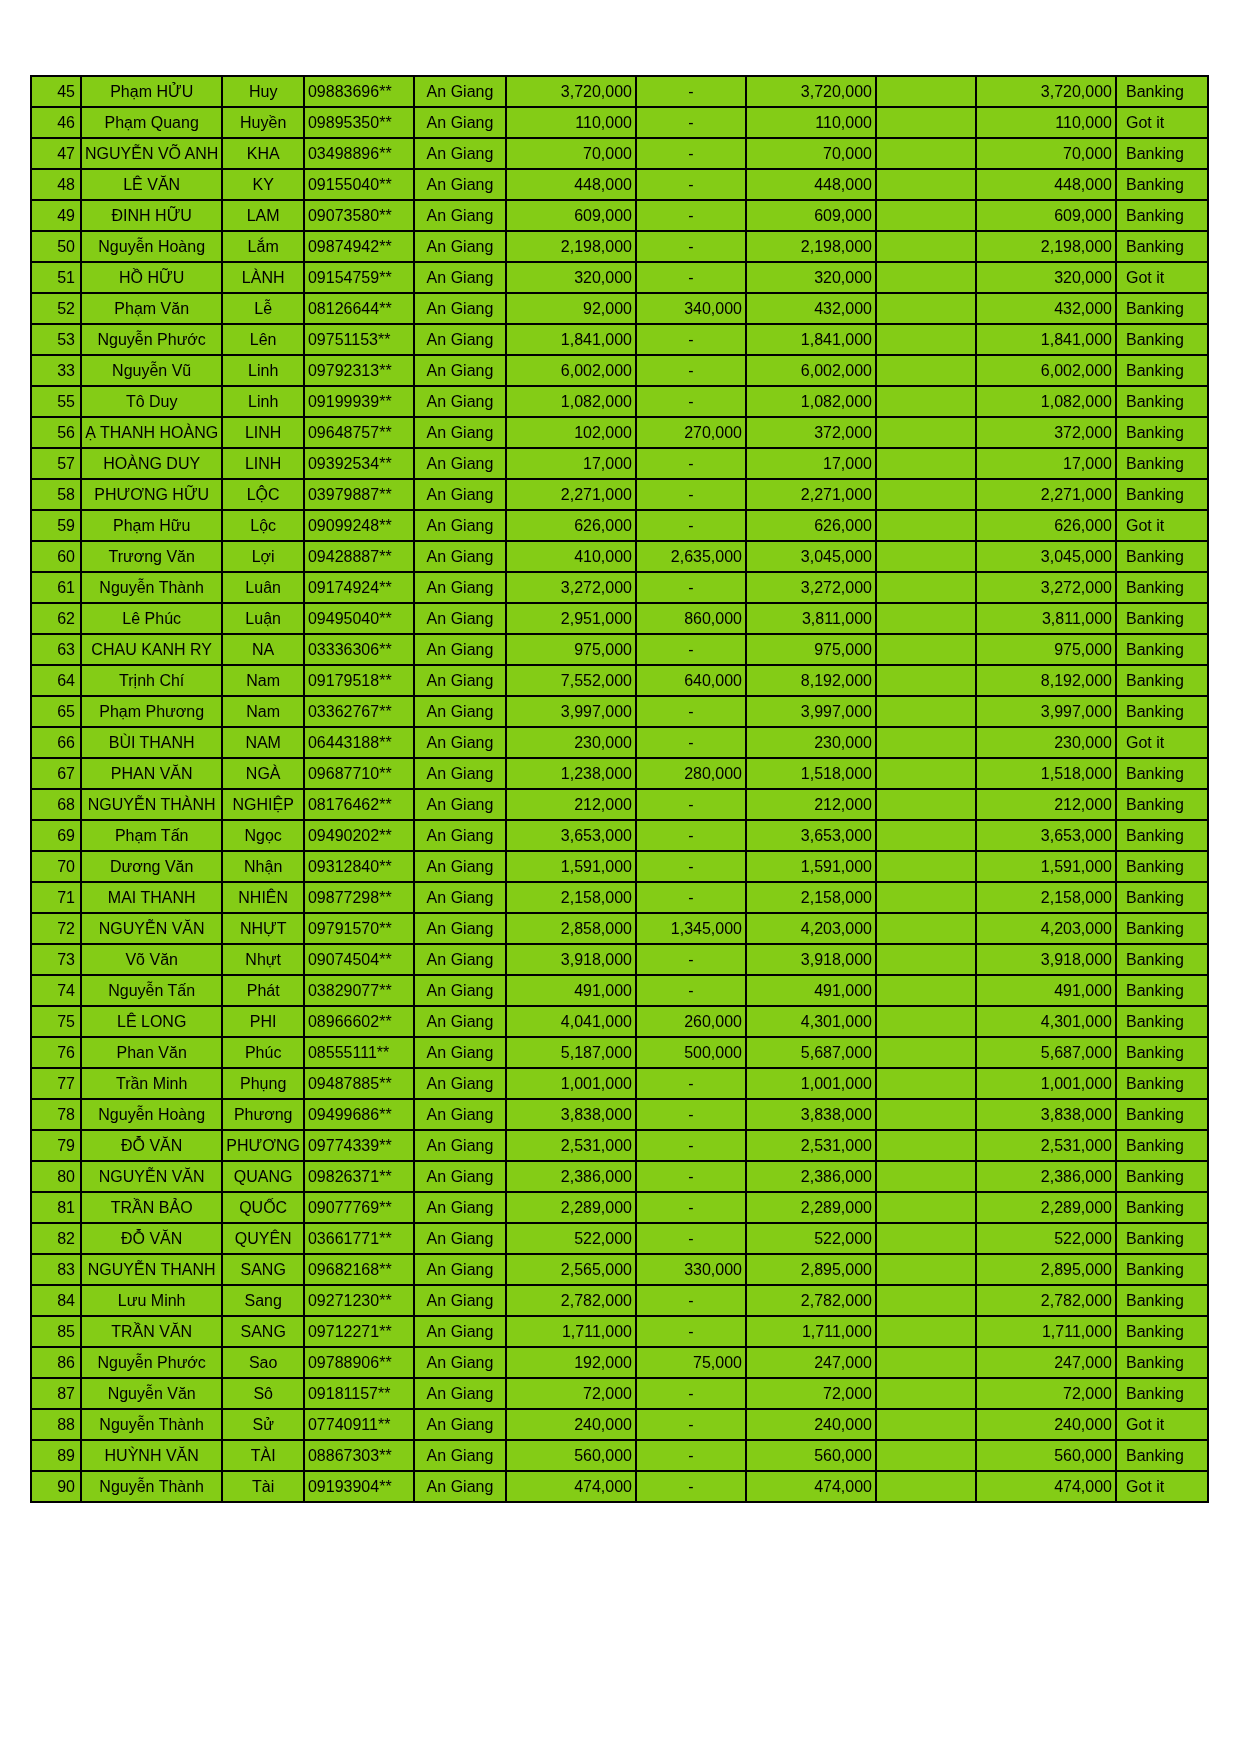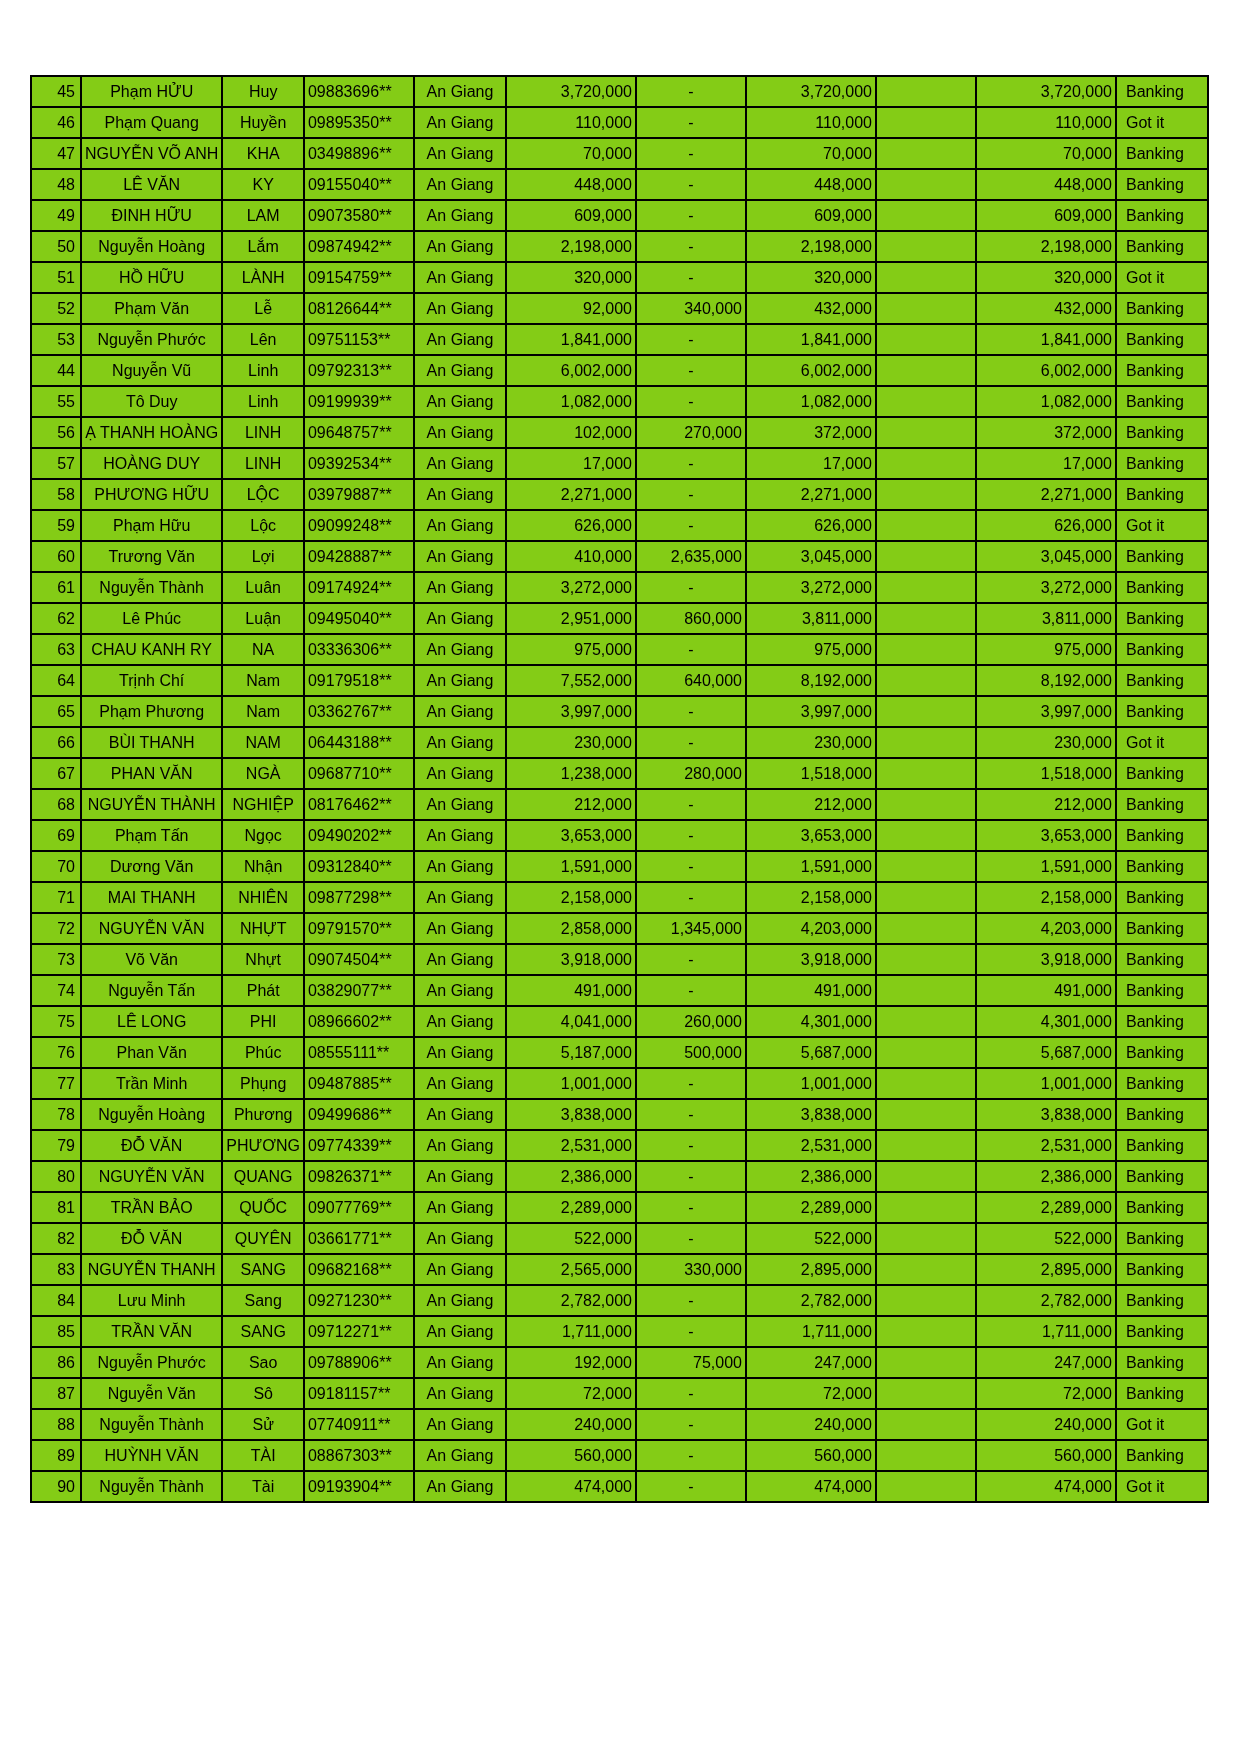--- a/index.html
+++ b/index.html
@@ -184,21 +184,21 @@
           <td class="c3 a-left">09751153**</td>
           <td class="c4 a-center">An Giang</td>
           <td class="c5 a-right">1,841,000</td>
           <td class="c6 a-right dash">-</td>
           <td class="c7 a-right">1,841,000</td>
           <td class="c8 a-center"></td>
           <td class="c9 a-right">1,841,000</td>
           <td class="c10 a-left">Banking</td>
         </tr>
         <tr>
-          <td class="c0 a-right">44</td>
+          <td class="c0 a-right">33</td>
           <td class="c1 a-center">Nguyễn Vũ</td>
           <td class="c2 a-center">Linh</td>
           <td class="c3 a-left">09792313**</td>
           <td class="c4 a-center">An Giang</td>
           <td class="c5 a-right">6,002,000</td>
           <td class="c6 a-right dash">-</td>
           <td class="c7 a-right">6,002,000</td>
           <td class="c8 a-center"></td>
           <td class="c9 a-right">6,002,000</td>
           <td class="c10 a-left">Banking</td>

